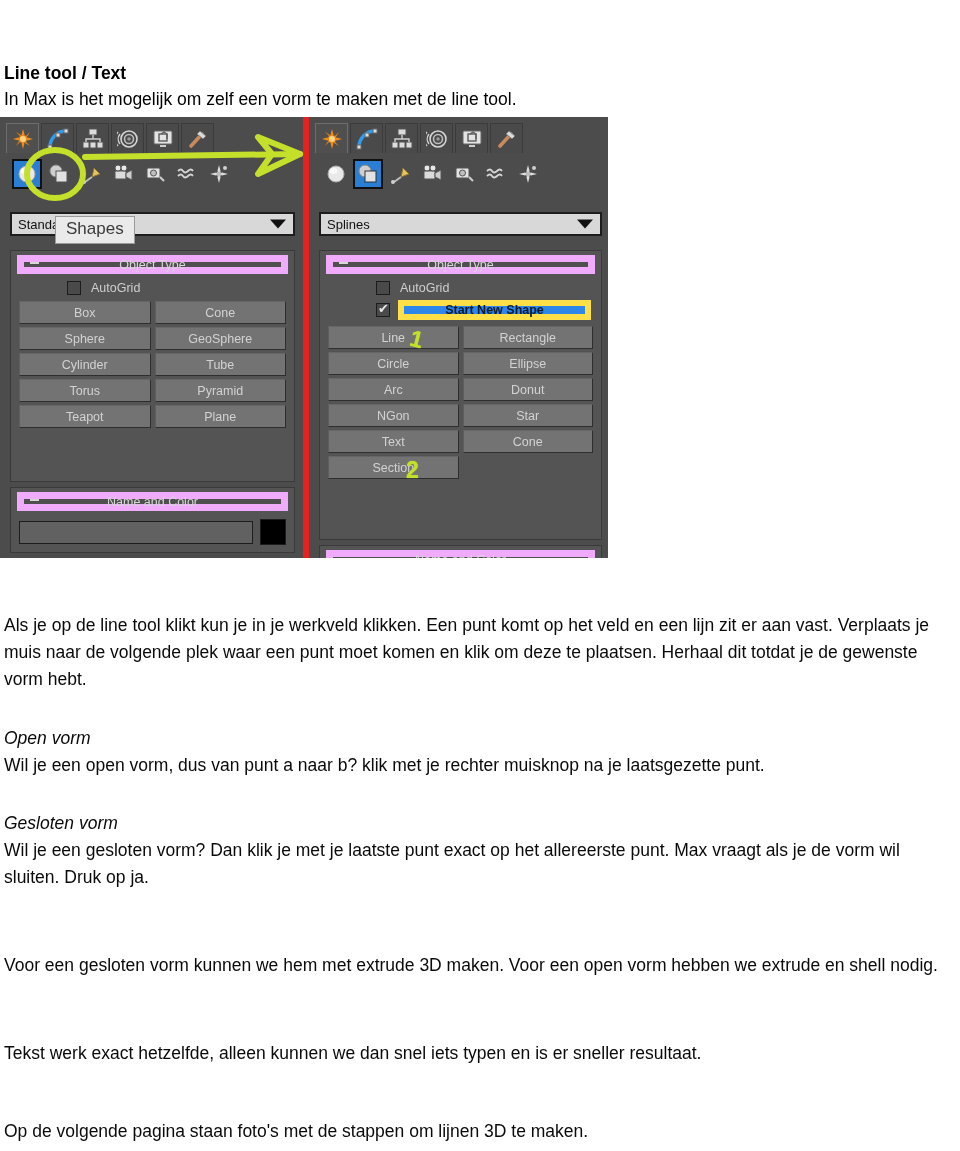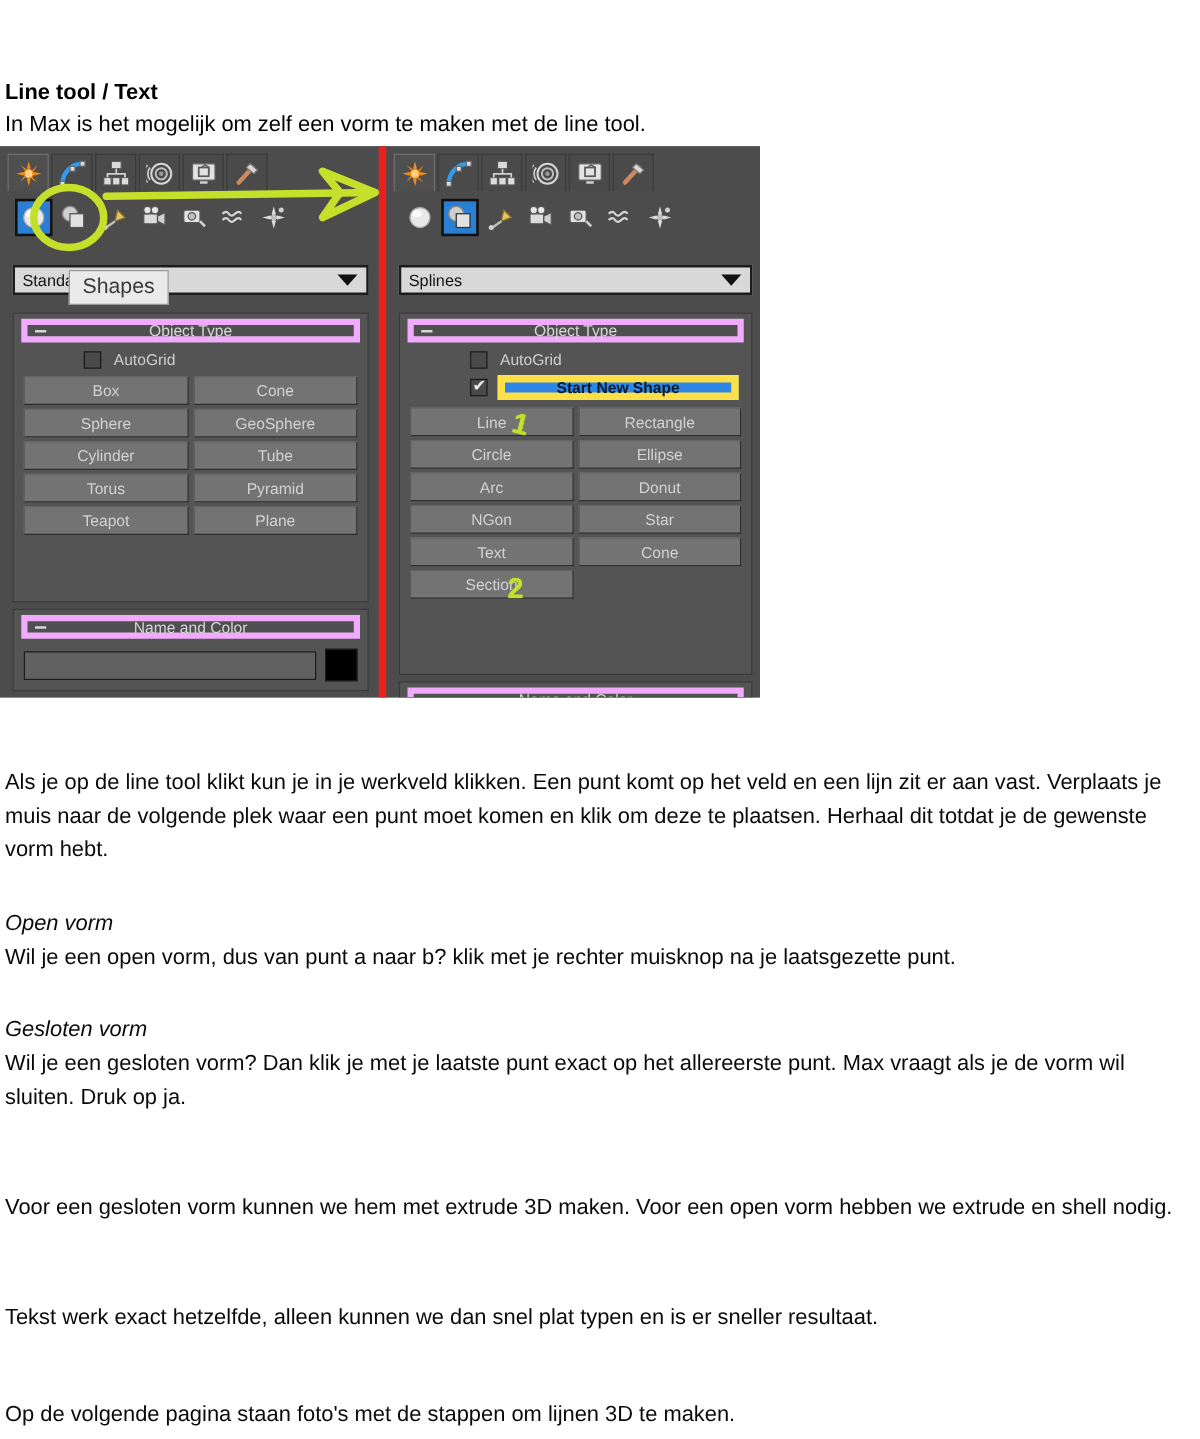--- a/index.html
+++ b/index.html
@@ -102,21 +102,21 @@
     z-index:30; white-space:nowrap;
   }
 
   
   .rollout {
     position:absolute; background:#545454;
     border:1px solid #3a3a3a;
   }
   .rollout-title {
     height:19px; margin:4px 6px 0 6px; background:#4f4f4f;
-    border:5px solid #f0abfc;
+    border:7px solid #f0abfc;
     display:flex; align-items:center; justify-content:center;
     color:#d6d6d6; font-size:12.5px; position:relative;
   }
   .rollout-title .minus {
     position:absolute; left:6px; bottom:3px; width:9px; height:2px; background:#d6d6d6;
   }
   .chkline { display:flex; align-items:center; gap:10px; margin:7px 0 0 56px; }
   .chk { width:14px;height:14px;background:#4a4a4a;border:1px solid #1c1c1c; position:relative;}
   .chk.on::after{
     content:"✔"; position:absolute; left:1px; top:-3px;
@@ -488,16 +488,16 @@
       </div>
     </div>
   </div>
 
   <div class="body-text p1">Als je op de line tool klikt kun je in je werkveld klikken. Een punt komt op het veld en een lijn zit er aan vast. Verplaats je muis naar de volgende plek waar een punt moet komen en klik om deze te plaatsen.  Herhaal dit totdat je de gewenste vorm hebt.</div>
   <div class="body-text italic p-open-h">Open vorm</div>
   <div class="body-text p-open">Wil je een open vorm, dus van punt a naar b? klik met je rechter muisknop na je laatsgezette punt.</div>
   <div class="body-text italic p-closed-h">Gesloten vorm</div>
   <div class="body-text p-closed">Wil je een gesloten vorm? Dan klik je met je laatste punt exact op het allereerste punt. Max vraagt als je de vorm wil sluiten. Druk op ja.</div>
   <div class="body-text p-extr">Voor een gesloten vorm kunnen we hem met extrude 3D maken. Voor een open vorm hebben we extrude en shell nodig.</div>
-  <div class="body-text p-tekst">Tekst werk exact hetzelfde, alleen kunnen we dan snel plat typen en is er sneller resultaat.</div>
+  <div class="body-text p-tekst">Tekst werk exact hetzelfde, alleen kunnen we dan snel iets typen en is er sneller resultaat.</div>
   <div class="body-text p-next">Op de volgende pagina staan foto's met de stappen om lijnen 3D te maken.</div>
 
 </div>
 
 </body></html>

